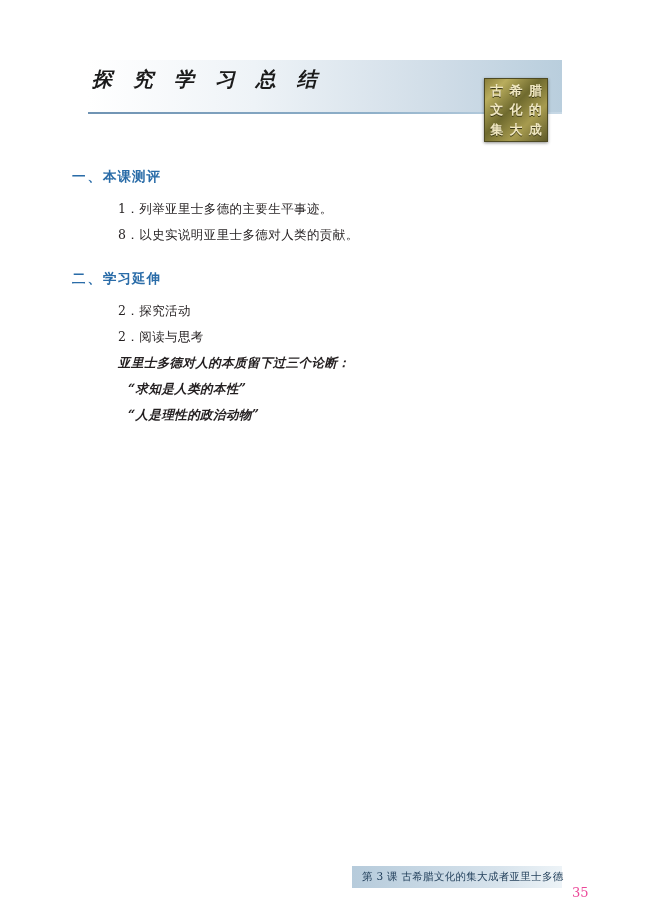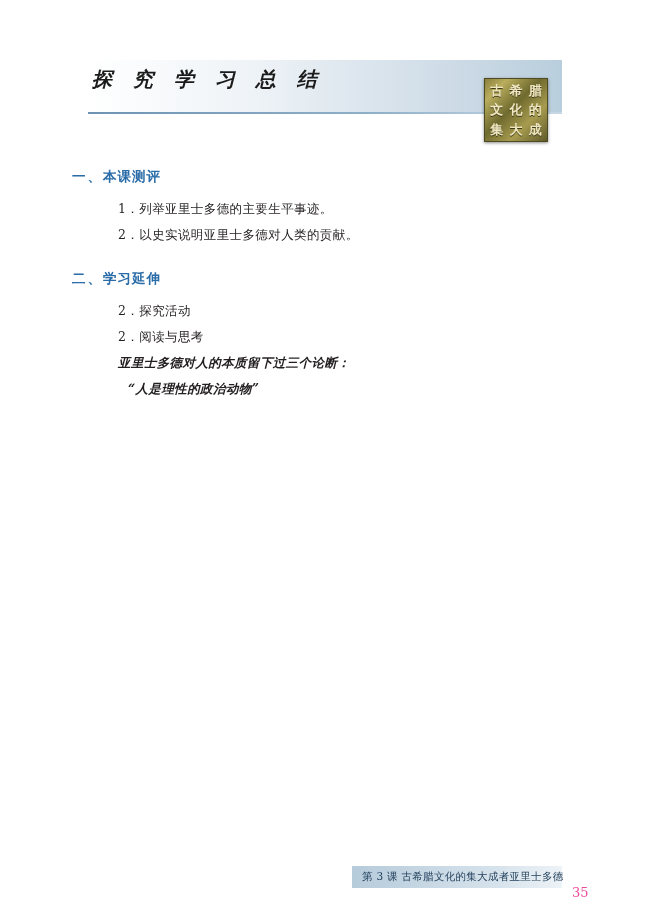--- a/index.html
+++ b/index.html
@@ -198,30 +198,31 @@
     <span class="glyph">成</span>
   </div>
 
   <div class="content">
 
     <div class="section">
       <div class="section-head">
         <span class="num">一、</span><span>本课测评</span>
       </div>
       <div class="item">1．列举亚里士多德的主要生平事迹。</div>
-      <div class="item">2．以史实说明亚里士多德对人类的贡献。</div>
+      <div class="item">8．以史实说明亚里士多德对人类的贡献。</div>
     </div>
 
     <div class="section">
       <div class="section-head">
         <span class="num">二、</span><span>学习延伸</span>
       </div>
       <div class="item">2．探究活动</div>
       <div class="item">2．阅读与思考</div>
       <div class="item kai">亚里士多德对人的本质留下过三个论断：</div>
+      <div class="item quote">“求知是人类的本性”</div>
       <div class="item quote">“人是理性的政治动物”</div>
     </div>
 
   </div>
 
   <div class="footer">
     <div class="footer-bar">
       <span class="footer-text">第 3 课  古希腊文化的集大成者亚里士多德</span>
     </div>
     <div class="footer-page">35</div>

